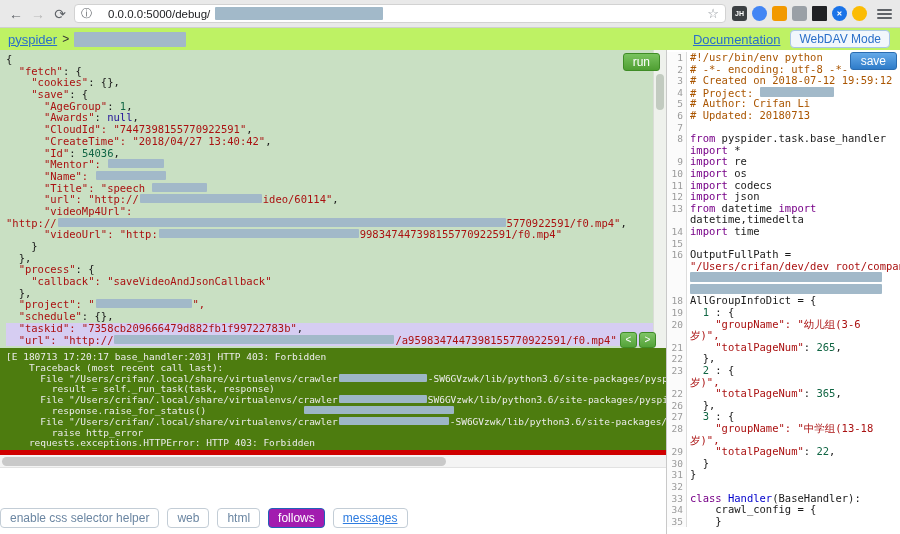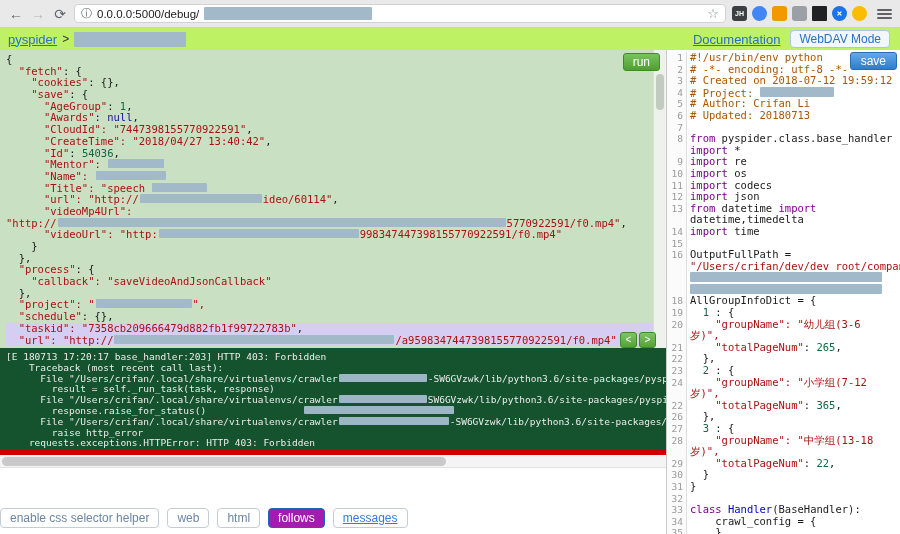--- a/index.html
+++ b/index.html
@@ -4,21 +4,21 @@
 <style>
   * { margin:0; padding:0; box-sizing:border-box; }
   html,body { width:900px; height:534px; overflow:hidden; font-family:"Liberation Sans", sans-serif; background:#fff; }
 
   
   .browser-bar { height:28px; background:#e9e9e9; border-bottom:1px solid #cfcfcf; display:flex; align-items:center; padding:0 8px; gap:6px; }
   .nav-icon { font-size:14px; color:#5f6368; width:16px; text-align:center; }
   .nav-icon.disabled { color:#b8b8b8; }
   .url-bar { flex:1; height:19px; background:#fff; border:1px solid #d2d2d2; border-radius:4px; display:flex; align-items:center; padding:0 6px; gap:5px; }
   .info-icon { color:#5f6368; font-size:11px; }
-  .url-text { font-size:11.5px; color:#202124; white-space:nowrap; }
+  .url-text { font-size:11.5px; color:#202124; white-space:nowrap;margin-left:11px; }
   .redact { display:inline-block; background:#a2b9c9; border-radius:1px; }
   .url-redact { width:168px; height:13px; }
   .star-icon { margin-left:auto; color:#8a9096; font-size:13px; }
   .ext-icons { display:flex; gap:5px; align-items:center; }
   .ext-icon { width:15px; height:15px; font-size:7px; font-weight:bold; display:flex; align-items:center; justify-content:center; color:#fff; }
   .menu-icon { width:15px; display:flex; flex-direction:column; gap:2px; margin-left:4px; }
   .menu-icon i { height:2px; background:#5f6368; border-radius:1px; display:block; }
 
   
   .app-bar { height:22px; display:flex; align-items:center; padding:0 8px; gap:5px; background:#bef264; }
@@ -42,21 +42,21 @@
   .tok-a { color:#221199; }
   .tok-p { color:#1a1a1a; }
   .task-panel .seg-redact { height:9px; vertical-align:baseline; margin:0 1px; }
   .vstrip { position:absolute; right:0; top:0; bottom:0; width:13px; background:#eef1ec; border-left:1px solid #d9ddd6; }
   .vstrip-thumb { position:absolute; top:24px; left:2px; width:8px; height:36px; background:#c2cbc0; border-radius:4px; }
   .run-btn { position:absolute; top:3px; right:6px; background:linear-gradient(#79c35e,#4f9f33); color:#fff; border:1px solid #3f8c26; border-radius:3px; font-size:12px; padding:1px 9px; z-index:3; cursor:pointer; }
   .resize-btns { position:absolute; top:282px; right:10px; z-index:4; display:flex; gap:2px; }
   .resize-btn { width:17px; height:16px; background:linear-gradient(#7fc467,#54a238); border:1px solid #3f8c26; border-radius:3px; color:#fff; font-size:10px; line-height:12px; cursor:pointer; }
 
   
-  .console { height:102px; background:#14532d; overflow:hidden; padding:4px 0 0 6px; }
+  .console { height:102px; background:#4d7c0f; overflow:hidden; padding:4px 0 0 6px; }
   .console .cm-row { font-size:9.5px; line-height:10.8px; height:10.8px; color:#ececec; }
   .tok-t { color:#ececec; }
   .console .seg-redact { height:8px; background:#9db6c6; vertical-align:baseline; margin:0 1px; }
   .red-line { height:5px; background:#cf0000; }
   .hscroll { height:13px; background:#f4f4f4; border-bottom:1px solid #e2e2e2; position:relative; }
   .hscroll-thumb { position:absolute; left:2px; top:2px; height:9px; width:444px; background:#c9c9c9; border-radius:5px; }
 
   
   .left-bottom { flex:1; display:flex; align-items:flex-end; justify-content:flex-start; gap:8px; padding:0 14px 6px 0; }
   .fbtn { font-family:"Liberation Sans", sans-serif; font-size:12px; padding:2px 9px; border-radius:4px; border:1px solid #c3cdd6; background:#fff; color:#6b86a2; cursor:pointer; white-space:nowrap; }
@@ -206,21 +206,21 @@
           <div class="code-row">
             <span class="gnum">6</span>
             <span class="gcode"><span class="tok-c"># Updated: 20180713</span></span>
           </div>
           <div class="code-row">
             <span class="gnum">7</span>
             <span class="gcode">&nbsp;</span>
           </div>
           <div class="code-row">
             <span class="gnum">8</span>
-            <span class="gcode"><span class="tok-k">from</span><span class="tok-p"> pyspider.class.base_handler</span></span>
+            <span class="gcode"><span class="tok-k">from</span><span class="tok-p"> pyspider.task.base_handler</span></span>
           </div>
           <div class="code-row">
             <span class="gnum">&nbsp;</span>
             <span class="gcode"><span class="tok-k">import</span><span class="tok-p"> *</span></span>
           </div>
           <div class="code-row">
             <span class="gnum">9</span>
             <span class="gcode"><span class="tok-k">import</span><span class="tok-p"> re</span></span>
           </div>
           <div class="code-row">
@@ -289,24 +289,20 @@
           </div>
           <div class="code-row">
             <span class="gnum">22</span>
             <span class="gcode"><span class="tok-p">  },</span></span>
           </div>
           <div class="code-row">
             <span class="gnum">23</span>
             <span class="gcode"><span class="tok-p">  </span><span class="tok-n">2</span><span class="tok-p"> : {</span></span>
           </div>
           <div class="code-row">
-            <span class="gnum">24</span>
-            <span class="gcode"><span class="tok-s">    "groupName": "小学组(7-12</span></span>
-          </div>
-          <div class="code-row">
             <span class="gnum">&nbsp;</span>
             <span class="gcode"><span class="tok-s">岁)",</span></span>
           </div>
           <div class="code-row">
             <span class="gnum">22</span>
             <span class="gcode"><span class="tok-s">    "totalPageNum"</span><span class="tok-p">: </span><span class="tok-n">365</span><span class="tok-p">,</span></span>
           </div>
           <div class="code-row">
             <span class="gnum">26</span>
             <span class="gcode"><span class="tok-p">  },</span></span>

